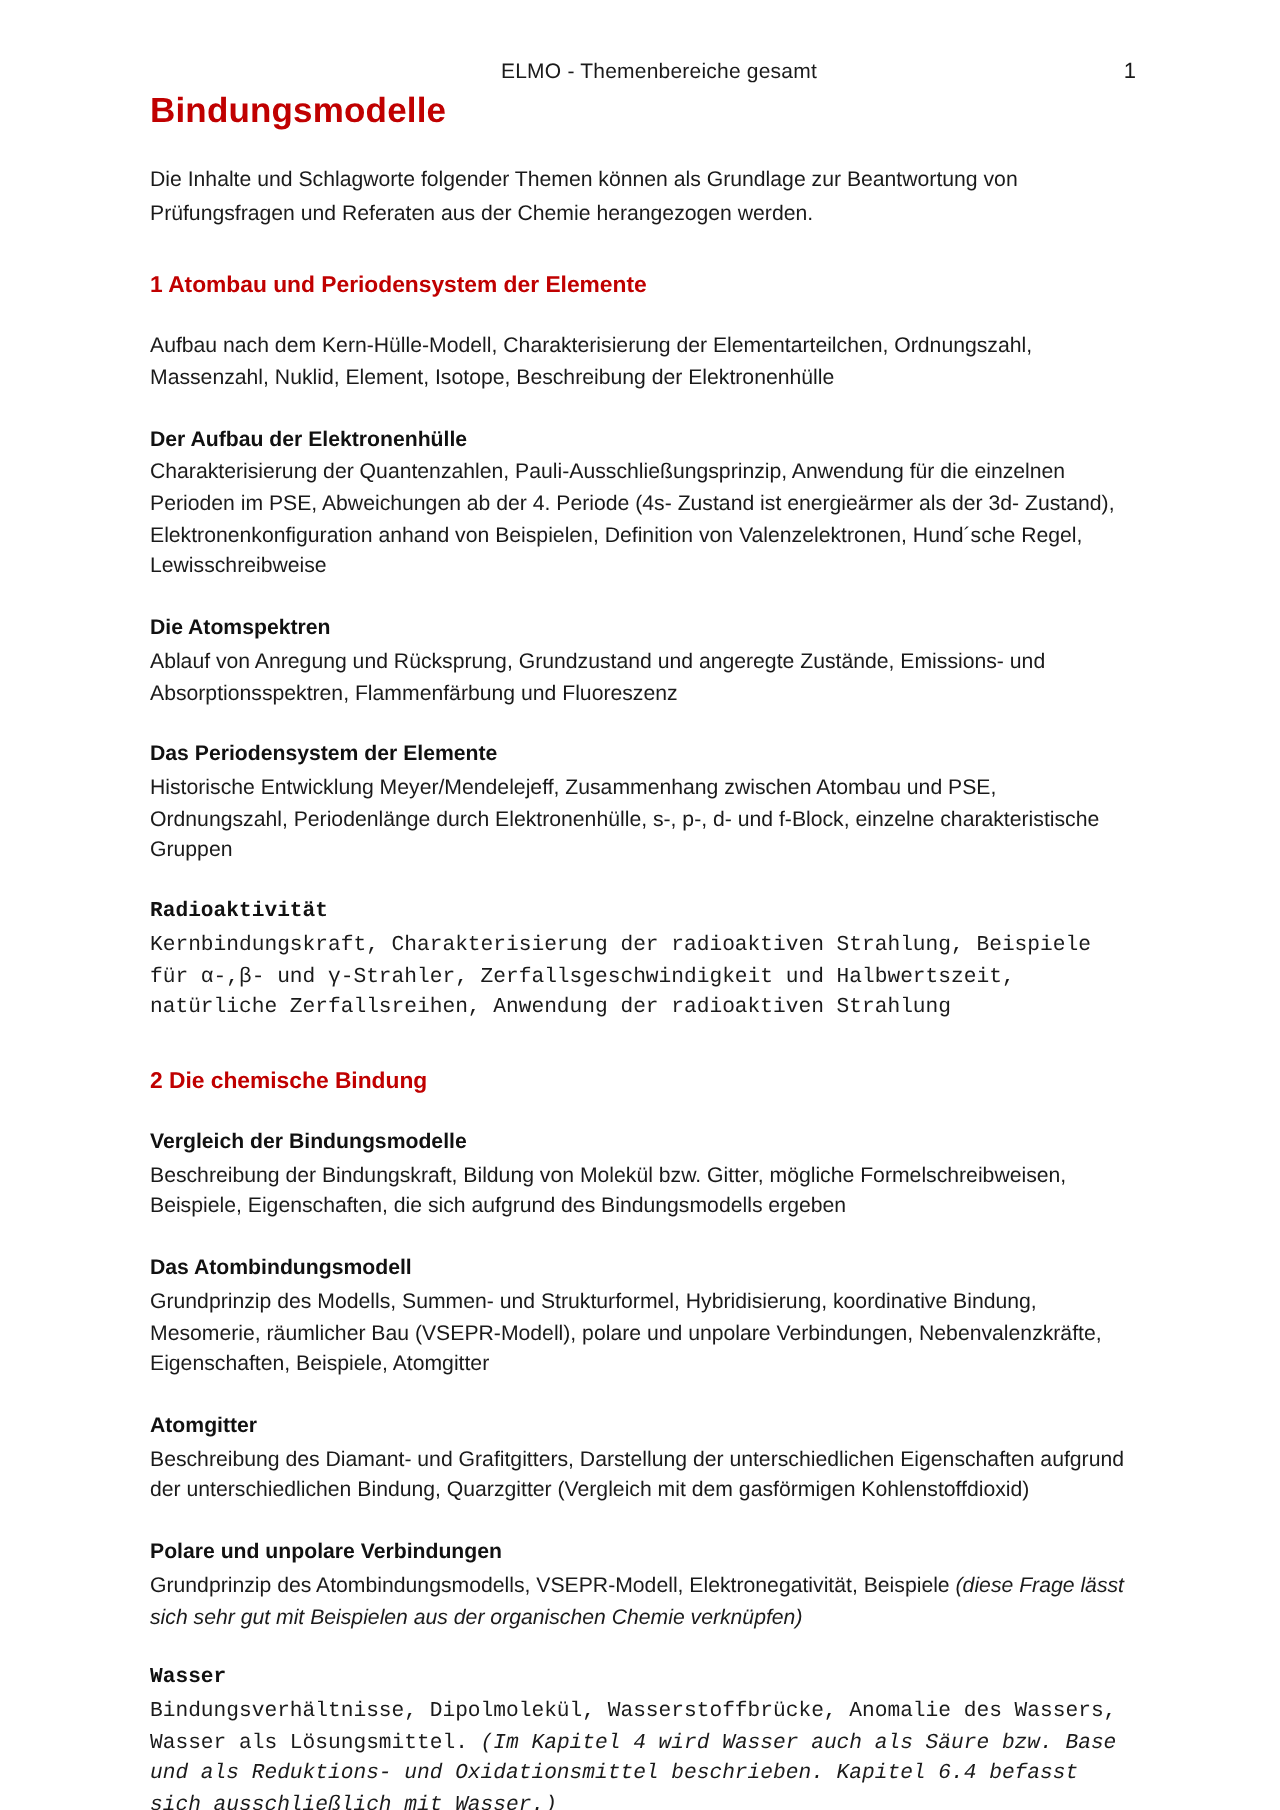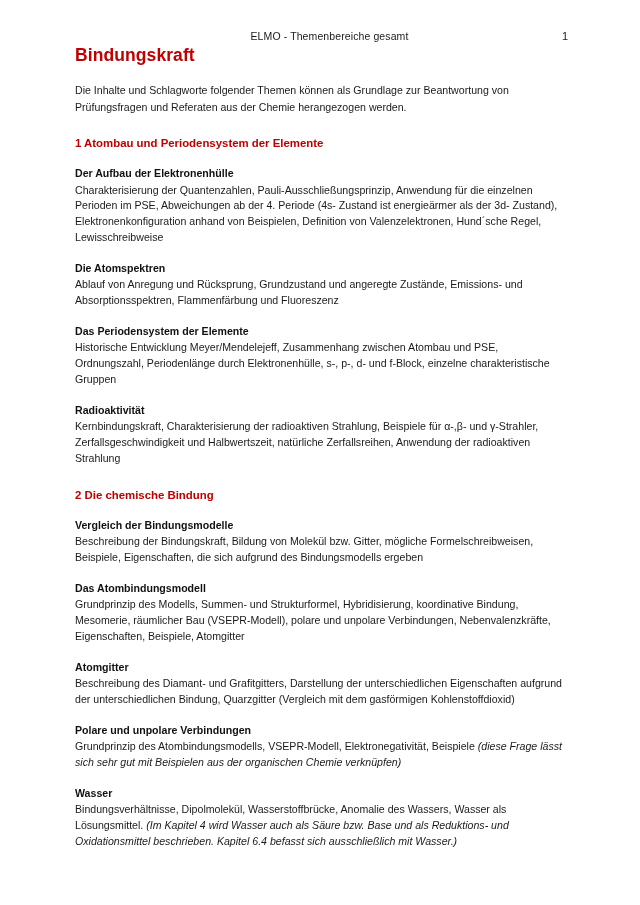--- a/index.html
+++ b/index.html
@@ -83,21 +83,21 @@
     line-height: 16px;
     margin: 10px 0 15px 0;
   }
   .section + .section {
     margin-top: 20px;
   }
 
   .topic {
     margin: 0 0 15px 0;
   }
-  .topic:last-child { margin-bottom: 0; }
+  .topic:last-child { margin-bottom: 0; font-family: Liberation Mono, monospace; }
 
   .topic-heading {
     font-size: 10.6px;
     font-weight: bold;
     color: #111111;
     line-height: 15.5px;
     margin: 0 0 1px 0;
   }
   .topic-body {
     font-size: 10.6px;
@@ -114,28 +114,29 @@
 
 <div class="page">
 
   <div class="page-header">
     <div class="header-title">ELMO - Themenbereiche gesamt</div>
     <div class="header-pageno">1</div>
   </div>
 
   <div class="content">
 
-    <h1 class="doc-title">Bindungskraft</h1>
+    <h1 class="doc-title">Bindungsmodelle</h1>
 
     <p class="intro">Die Inhalte und Schlagworte folgender Themen können als Grundlage zur Beantwortung von Prüfungsfragen und Referaten aus der Chemie herangezogen werden.</p>
 
     <div id="sections-host">
         <div class="section">
           <h2 class="section-title">1 Atombau und Periodensystem der Elemente</h2>
           <div class="topic">
+            <p class="topic-body">Aufbau nach dem Kern-Hülle-Modell, Charakterisierung der Elementarteilchen, Ordnungszahl, Massenzahl, Nuklid, Element, Isotope, Beschreibung der Elektronenhülle</p>
           </div>
           <div class="topic">
             <div class="topic-heading">Der Aufbau der Elektronenhülle</div>
             <p class="topic-body">Charakterisierung der Quantenzahlen, Pauli-Ausschließungsprinzip, Anwendung für die einzelnen Perioden im PSE, Abweichungen ab der 4. Periode (4s- Zustand ist energieärmer als der 3d- Zustand), Elektronenkonfiguration anhand von Beispielen, Definition von Valenzelektronen, Hund´sche Regel, Lewisschreibweise</p>
           </div>
           <div class="topic">
             <div class="topic-heading">Die Atomspektren</div>
             <p class="topic-body">Ablauf von Anregung und Rücksprung, Grundzustand und angeregte Zustände, Emissions- und Absorptionsspektren, Flammenfärbung und Fluoreszenz</p>
           </div>
           <div class="topic">

